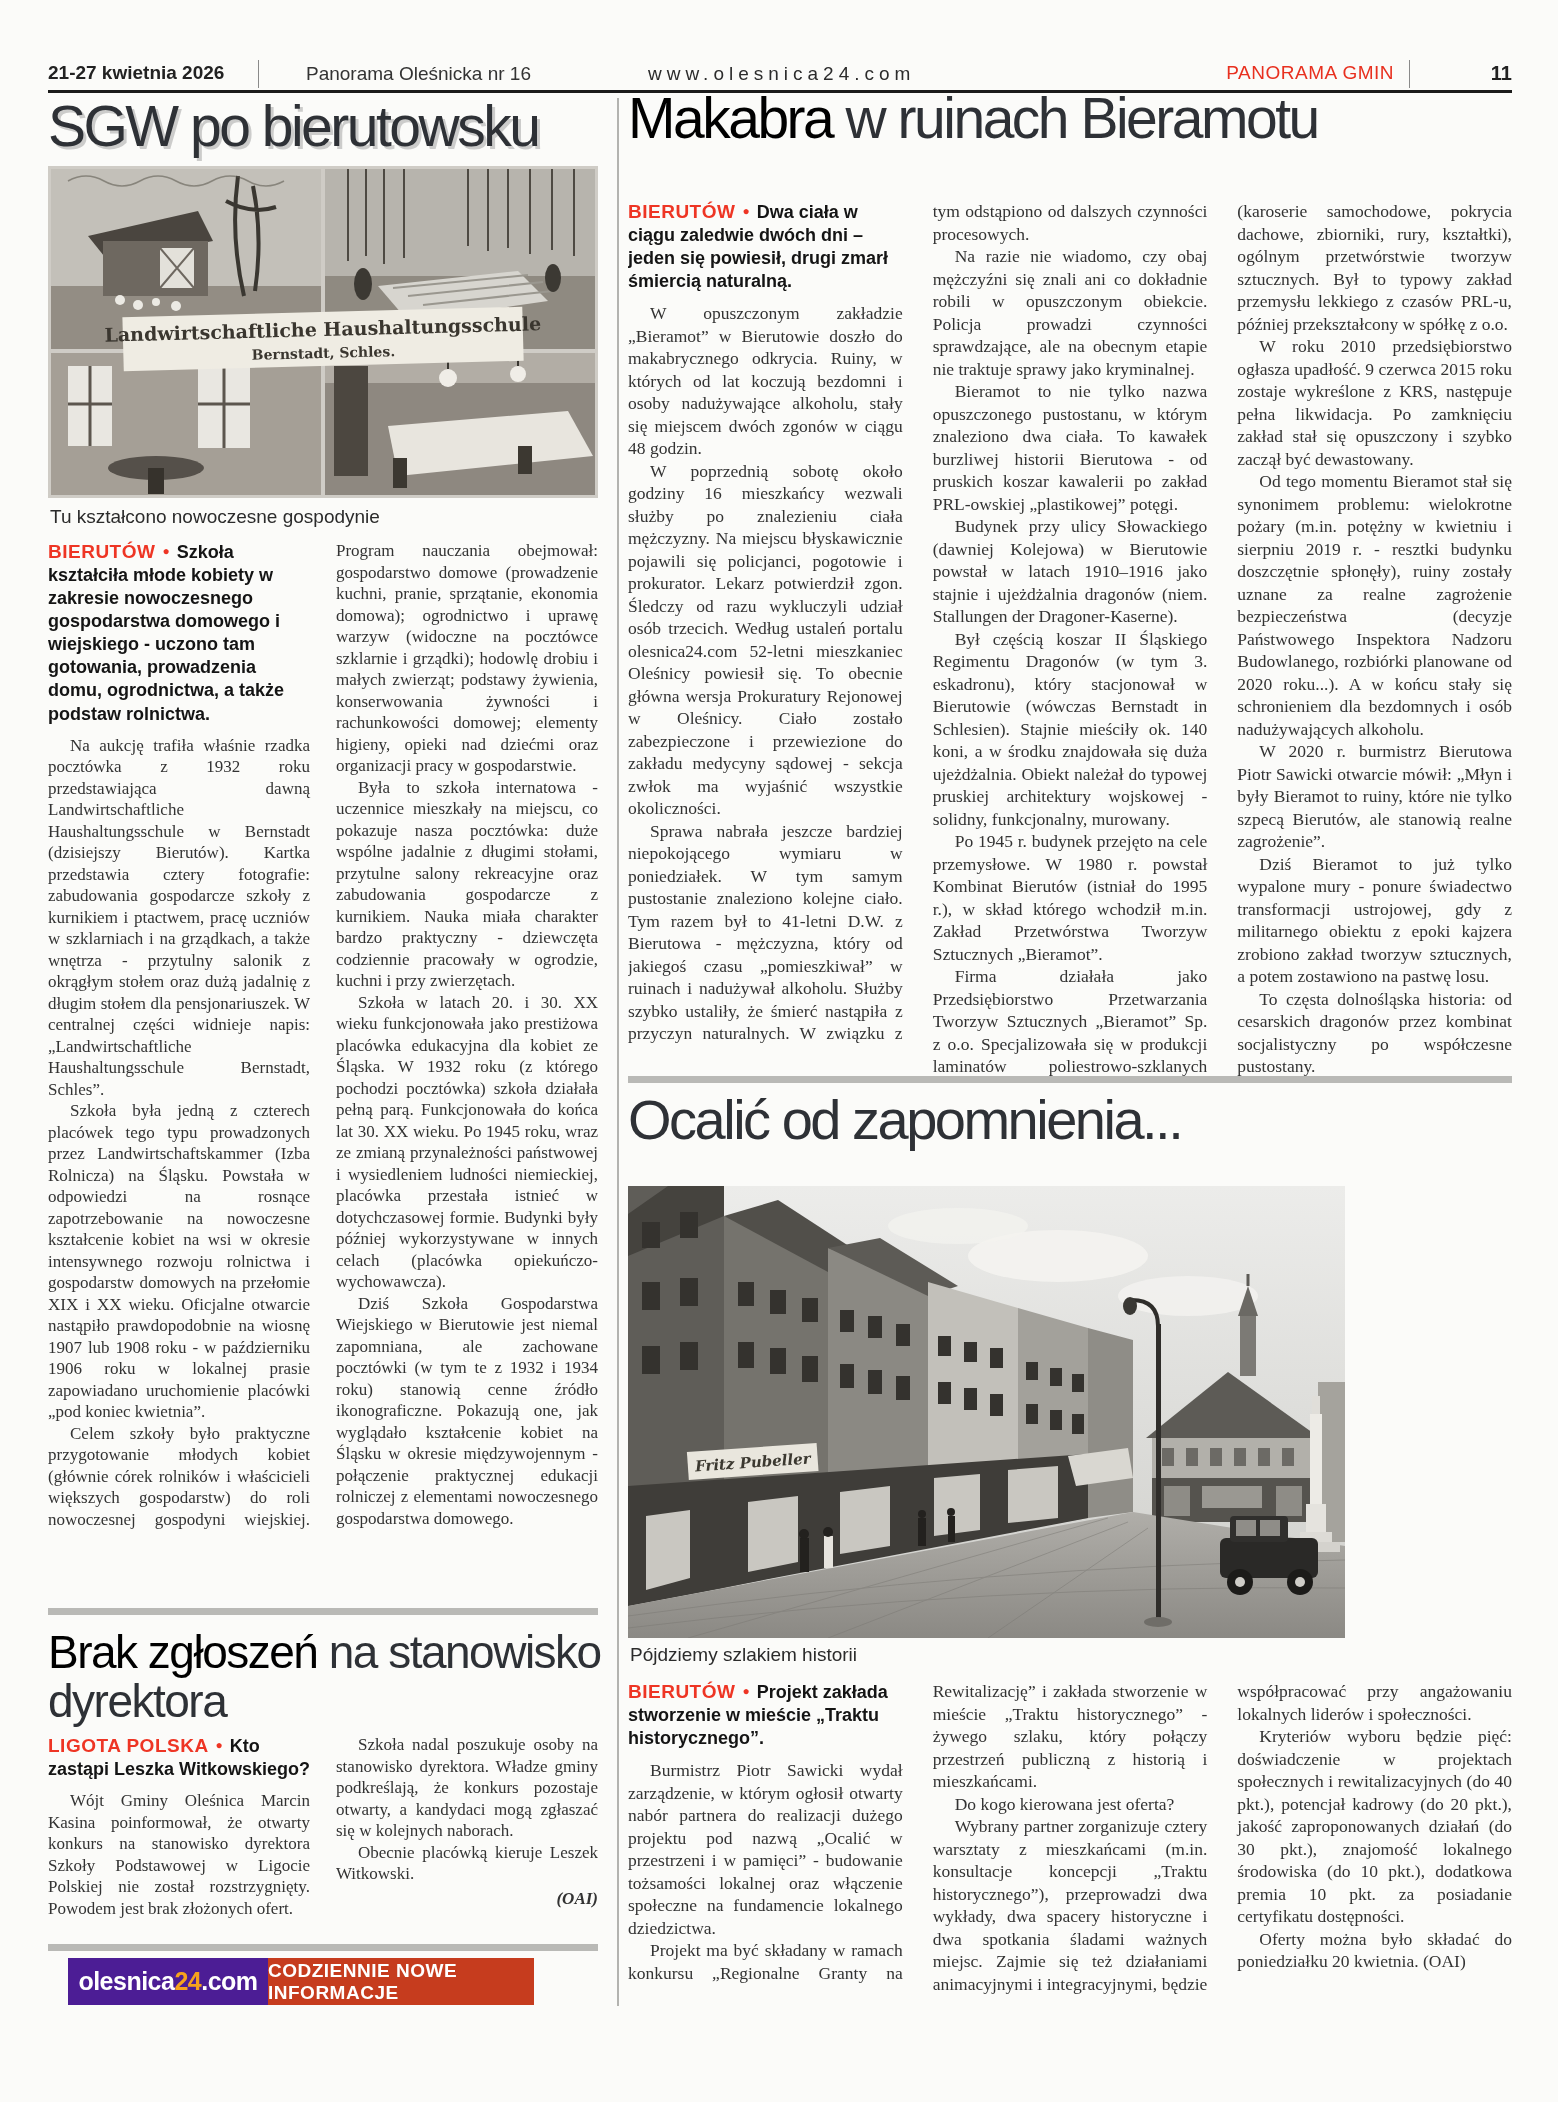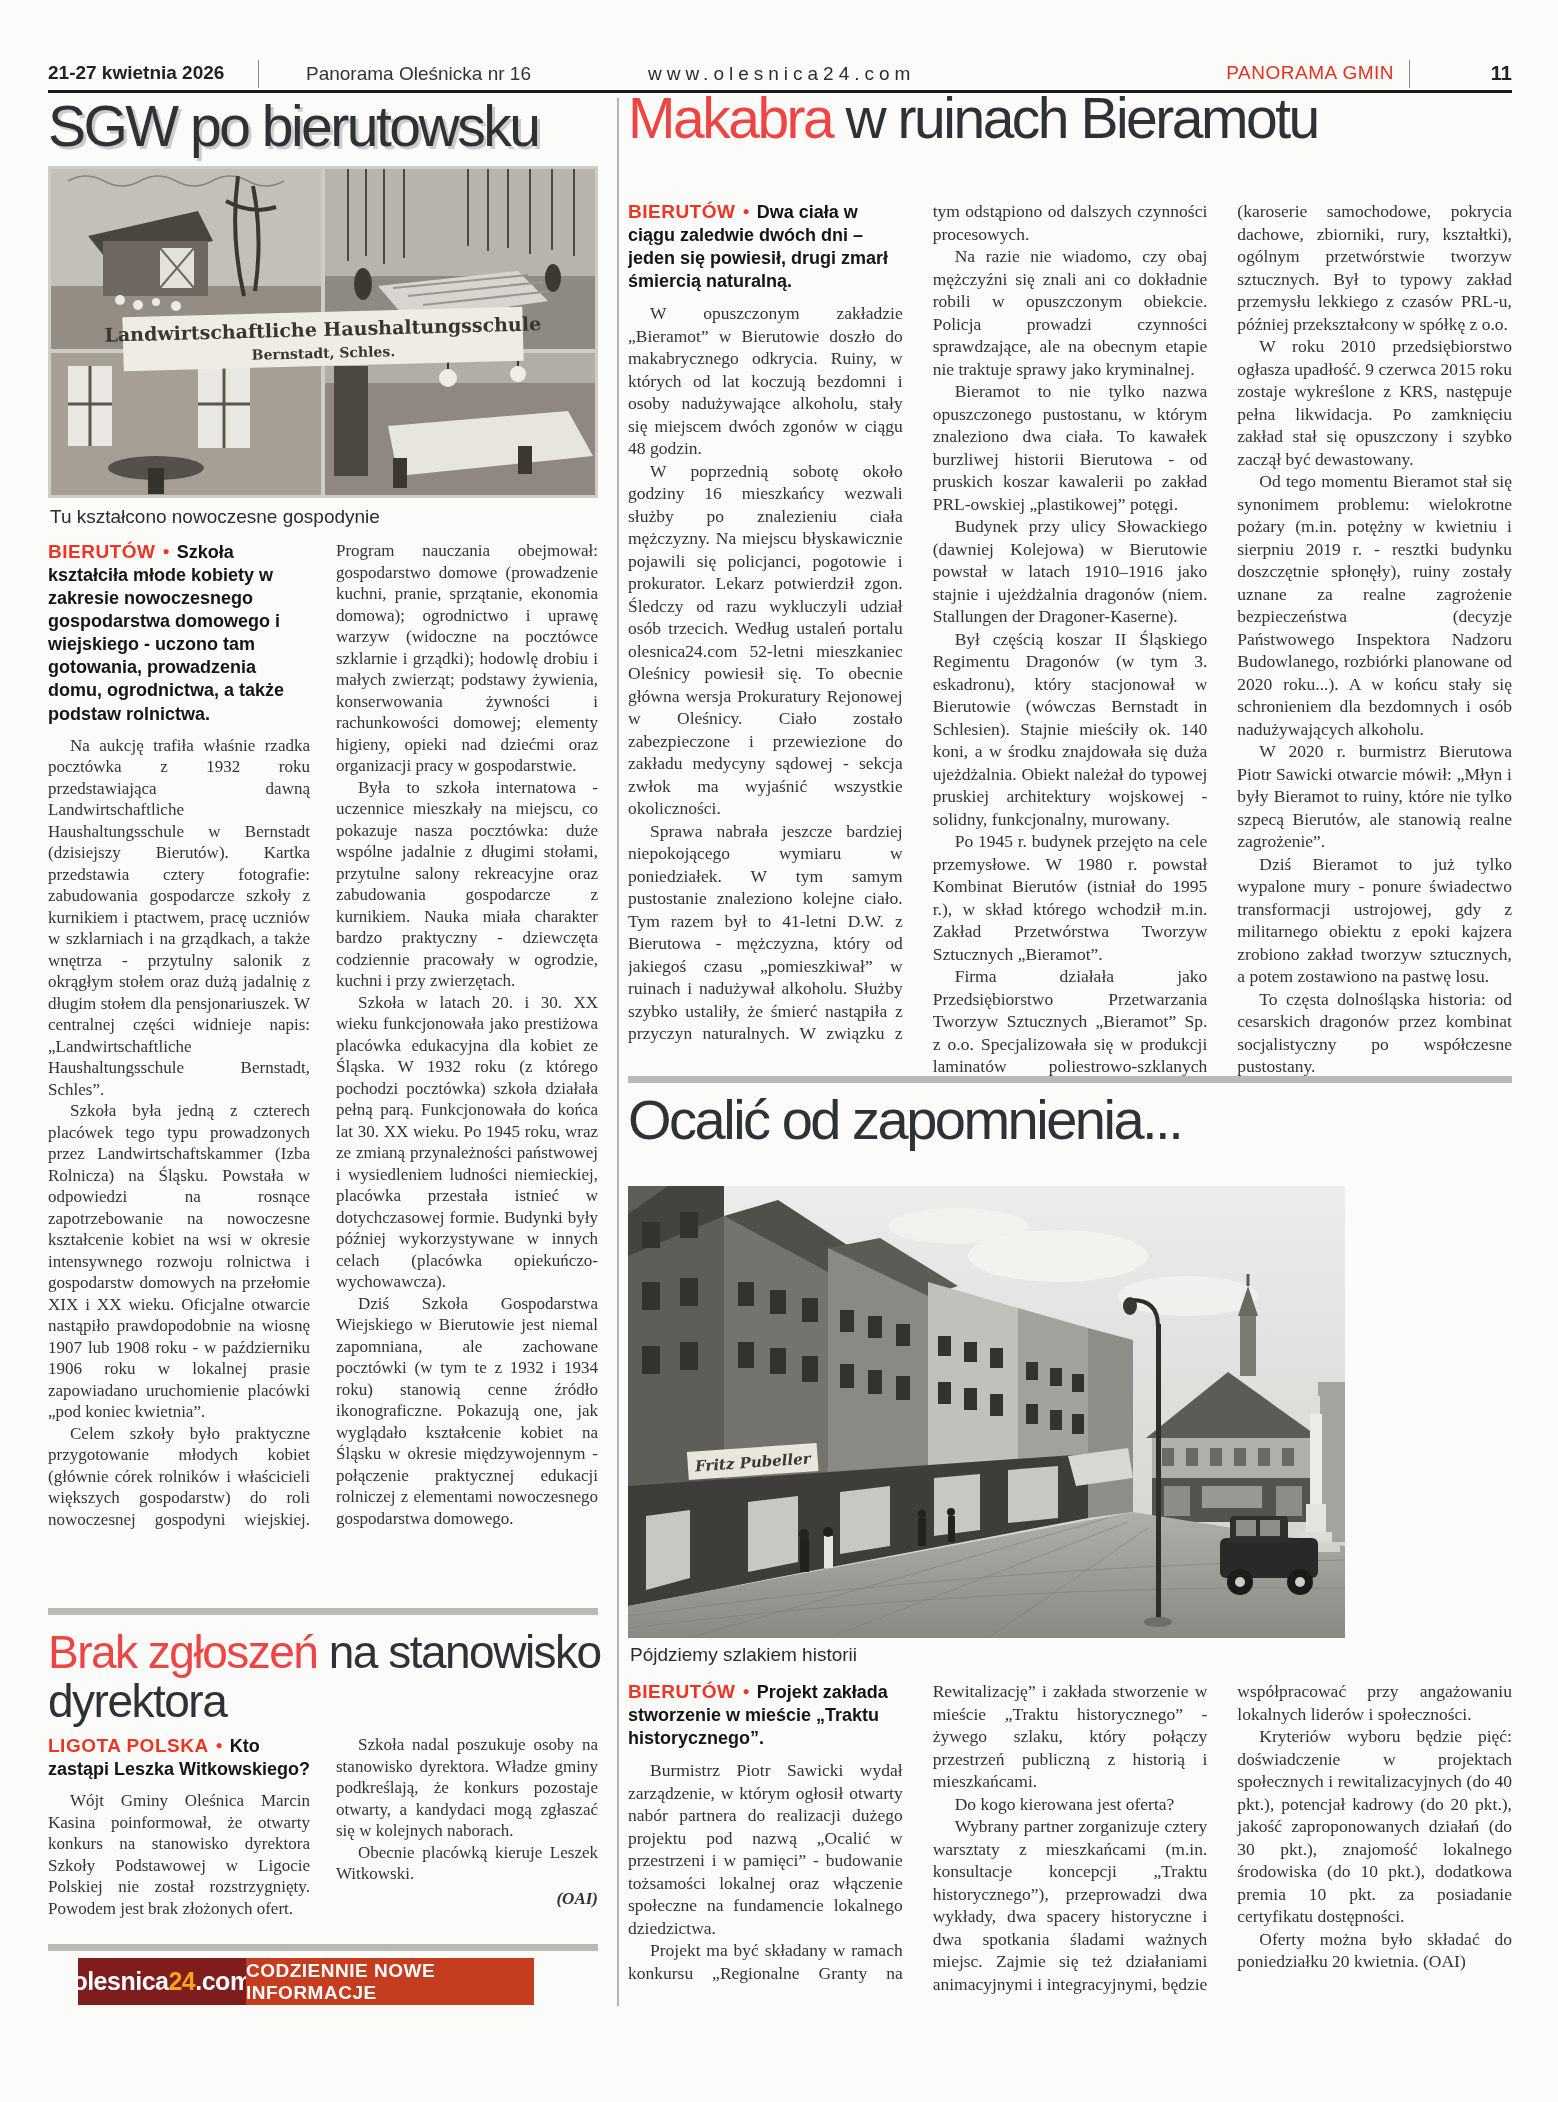--- a/index.html
+++ b/index.html
@@ -17,21 +17,21 @@
   .hdr .pageno{position:absolute;right:0;top:2px;font-weight:bold;font-size:20px;}
   .hdr-rule{left:48px;top:90px;width:1464px;height:3px;background:#1b1b1b;}
   .vrule{left:617px;top:98px;width:2px;height:1908px;background:#b3b3b0;}
 
   
   .h-big{font-weight:400;color:#2e3136;letter-spacing:-2.5px;line-height:1;margin:0;}
   .h-sgw{left:48px;top:98px;font-size:57px;text-shadow:3px 3px 0 rgba(110,110,110,.33);}
   .h-mak{left:628px;top:90px;font-size:57px;width:900px;}
   .h-oca{left:628px;top:1092px;font-size:56px;}
   .h-brak{left:48px;top:1628px;font-size:46px;line-height:1.06;width:560px;letter-spacing:-1.5px;}
-  .red{color:#ef4444;}
+  .red{color:#000000;}
 
   
   .serif{font-family:"Liberation Serif","DejaVu Serif",serif;color:#333;}
   .cols2{column-count:2;column-gap:26px;}
   .cols3{column-count:3;column-gap:30px;}
   .sgw-body{left:48px;top:540px;width:550px;height:1066px;font-size:17px;line-height:21.5px;overflow:hidden;}
   .mak-body{left:628px;top:172px;width:884px;height:888px;font-size:17.5px;line-height:22.5px;overflow:hidden;margin-top:28px;}
   .oca-body{left:628px;top:1680px;width:884px;height:382px;font-size:17.5px;line-height:22.5px;overflow:hidden;}
   .brak-body{left:48px;top:1734px;width:550px;height:205px;font-size:17px;line-height:21.5px;overflow:hidden;}
   .para{margin:0;text-indent:22px;text-align:justify;}
@@ -51,22 +51,22 @@
   .bar-mak{left:628px;top:1076px;width:884px;}
   .bar-brak{left:48px;top:1944px;width:550px;}
 
   
   .photo{display:block;}
   .ph-sgw{left:48px;top:166px;}
   .ph-oca{left:628px;top:1186px;}
 
   
   .banner{left:68px;top:1958px;width:466px;height:47px;display:flex;}
-  .banner .logo{width:168px;background:#7f1d1d;color:#fff;display:flex;align-items:center;
-                justify-content:center;font-weight:bold;font-size:25px;letter-spacing:-.5px;margin-left:10px;}
+  .banner .logo{width:200px;background:#4c1d95;color:#fff;display:flex;align-items:center;
+                justify-content:center;font-weight:bold;font-size:25px;letter-spacing:-.5px;}
   .banner .logo .num{color:#f6a21c;}
   .banner .msg{flex:1;background:#c63c1e;color:#fff;display:flex;align-items:center;
                justify-content:center;font-weight:bold;font-size:19px;letter-spacing:.5px;}
 </style>
 </head>
 <body>
 
 <div class="abs hdr">
   <span class="date">21-27 kwietnia 2026</span>
   <span class="sep" style="left:210px"></span>

